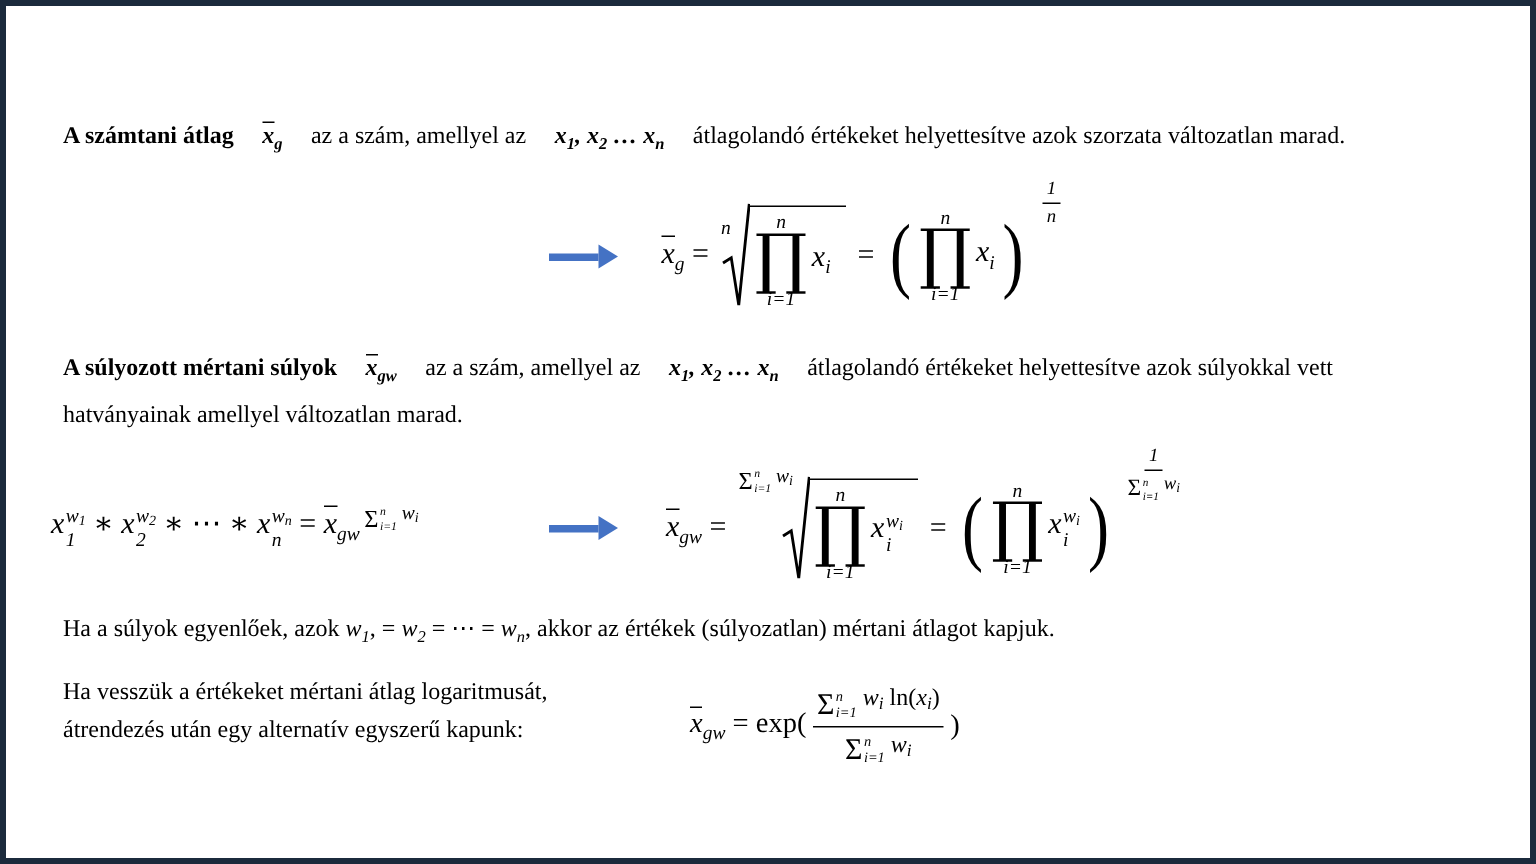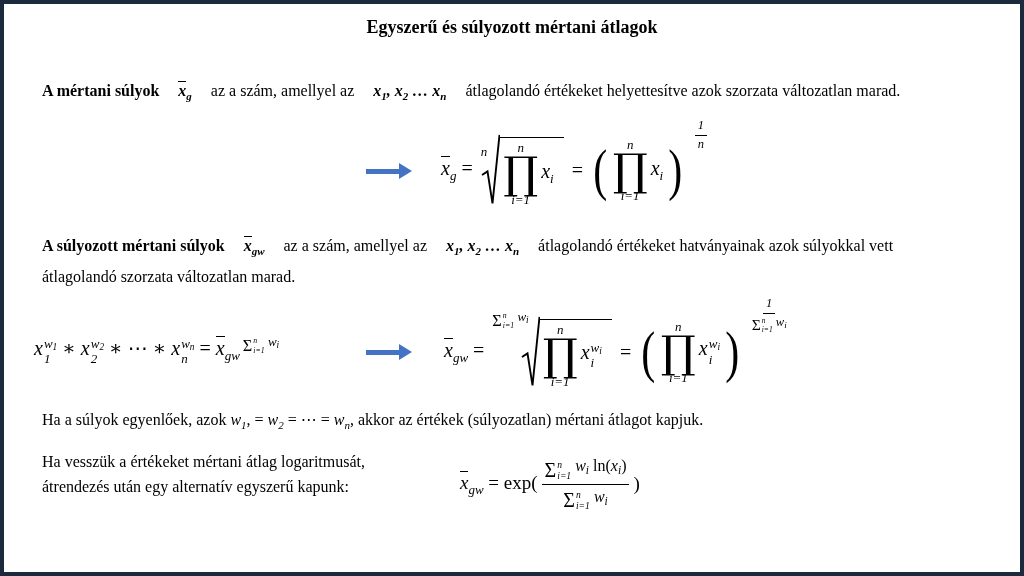--- a/index.html
+++ b/index.html
@@ -74,24 +74,23 @@
   .bfrac { display:inline-flex; flex-direction:column; align-items:center;
            font-size:16px; line-height:1.25; vertical-align:middle; }
   .bfrac .fn { border-bottom:1.3px solid #000; padding:0 3px 2px; text-align:center; white-space:nowrap; }
   .bfrac .fd { padding-top:2px; text-align:center; white-space:nowrap; }
 </style>
 </head>
 <body>
 
 <div class="page">
 
-  <h1 class="title">Egyszerű és súlyozott mértani átlagok</h1>
 
   <p class="para" style="left:38px; top:74px;">
-    <b>A mértani súlyok</b>
+    <b>A számtani átlag</b>
     <span class="math gap"><span class="ov">x</span><sub>g</sub></span>
     <span>az a szám, amellyel az</span>
     <span class="math gap"><span>x</span><sub>1</sub><span>,</span>
       <span>x</span><sub>2</sub>
       <span>…</span>
       <span>x</span><sub>n</sub></span>
     <span>átlagolandó értékeket helyettesítve azok szorzata változatlan marad.</span>
   </p>
 
 
@@ -135,22 +134,22 @@
   </div>
 
   <p class="para" style="left:38px; top:229px;">
     <b>A súlyozott mértani súlyok</b>
     <span class="math gap"><span class="ov">x</span><sub>gw</sub></span>
     <span>az a szám, amellyel az</span>
     <span class="math gap"><span>x</span><sub>1</sub><span>,</span>
       <span>x</span><sub>2</sub>
       <span>…</span>
       <span>x</span><sub>n</sub></span>
-    <span>átlagolandó értékeket hatványainak azok súlyokkal vett</span><br>
-    <span>átlagolandó szorzata változatlan marad.</span>
+    <span>átlagolandó értékeket helyettesítve azok súlyokkal vett</span><br>
+    <span>hatványainak amellyel változatlan marad.</span>
   </p>
 
   <div class="fline" style="left:30px; top:330px;">
     <span>x</span><span class="stack">
         <span><span>w</span><span class="t2">1</span></span>
         <span>1</span>
       </span>
     <span class="rm">∗</span>
     <span>x</span><span class="stack">
         <span><span>w</span><span class="t2">2</span></span>

